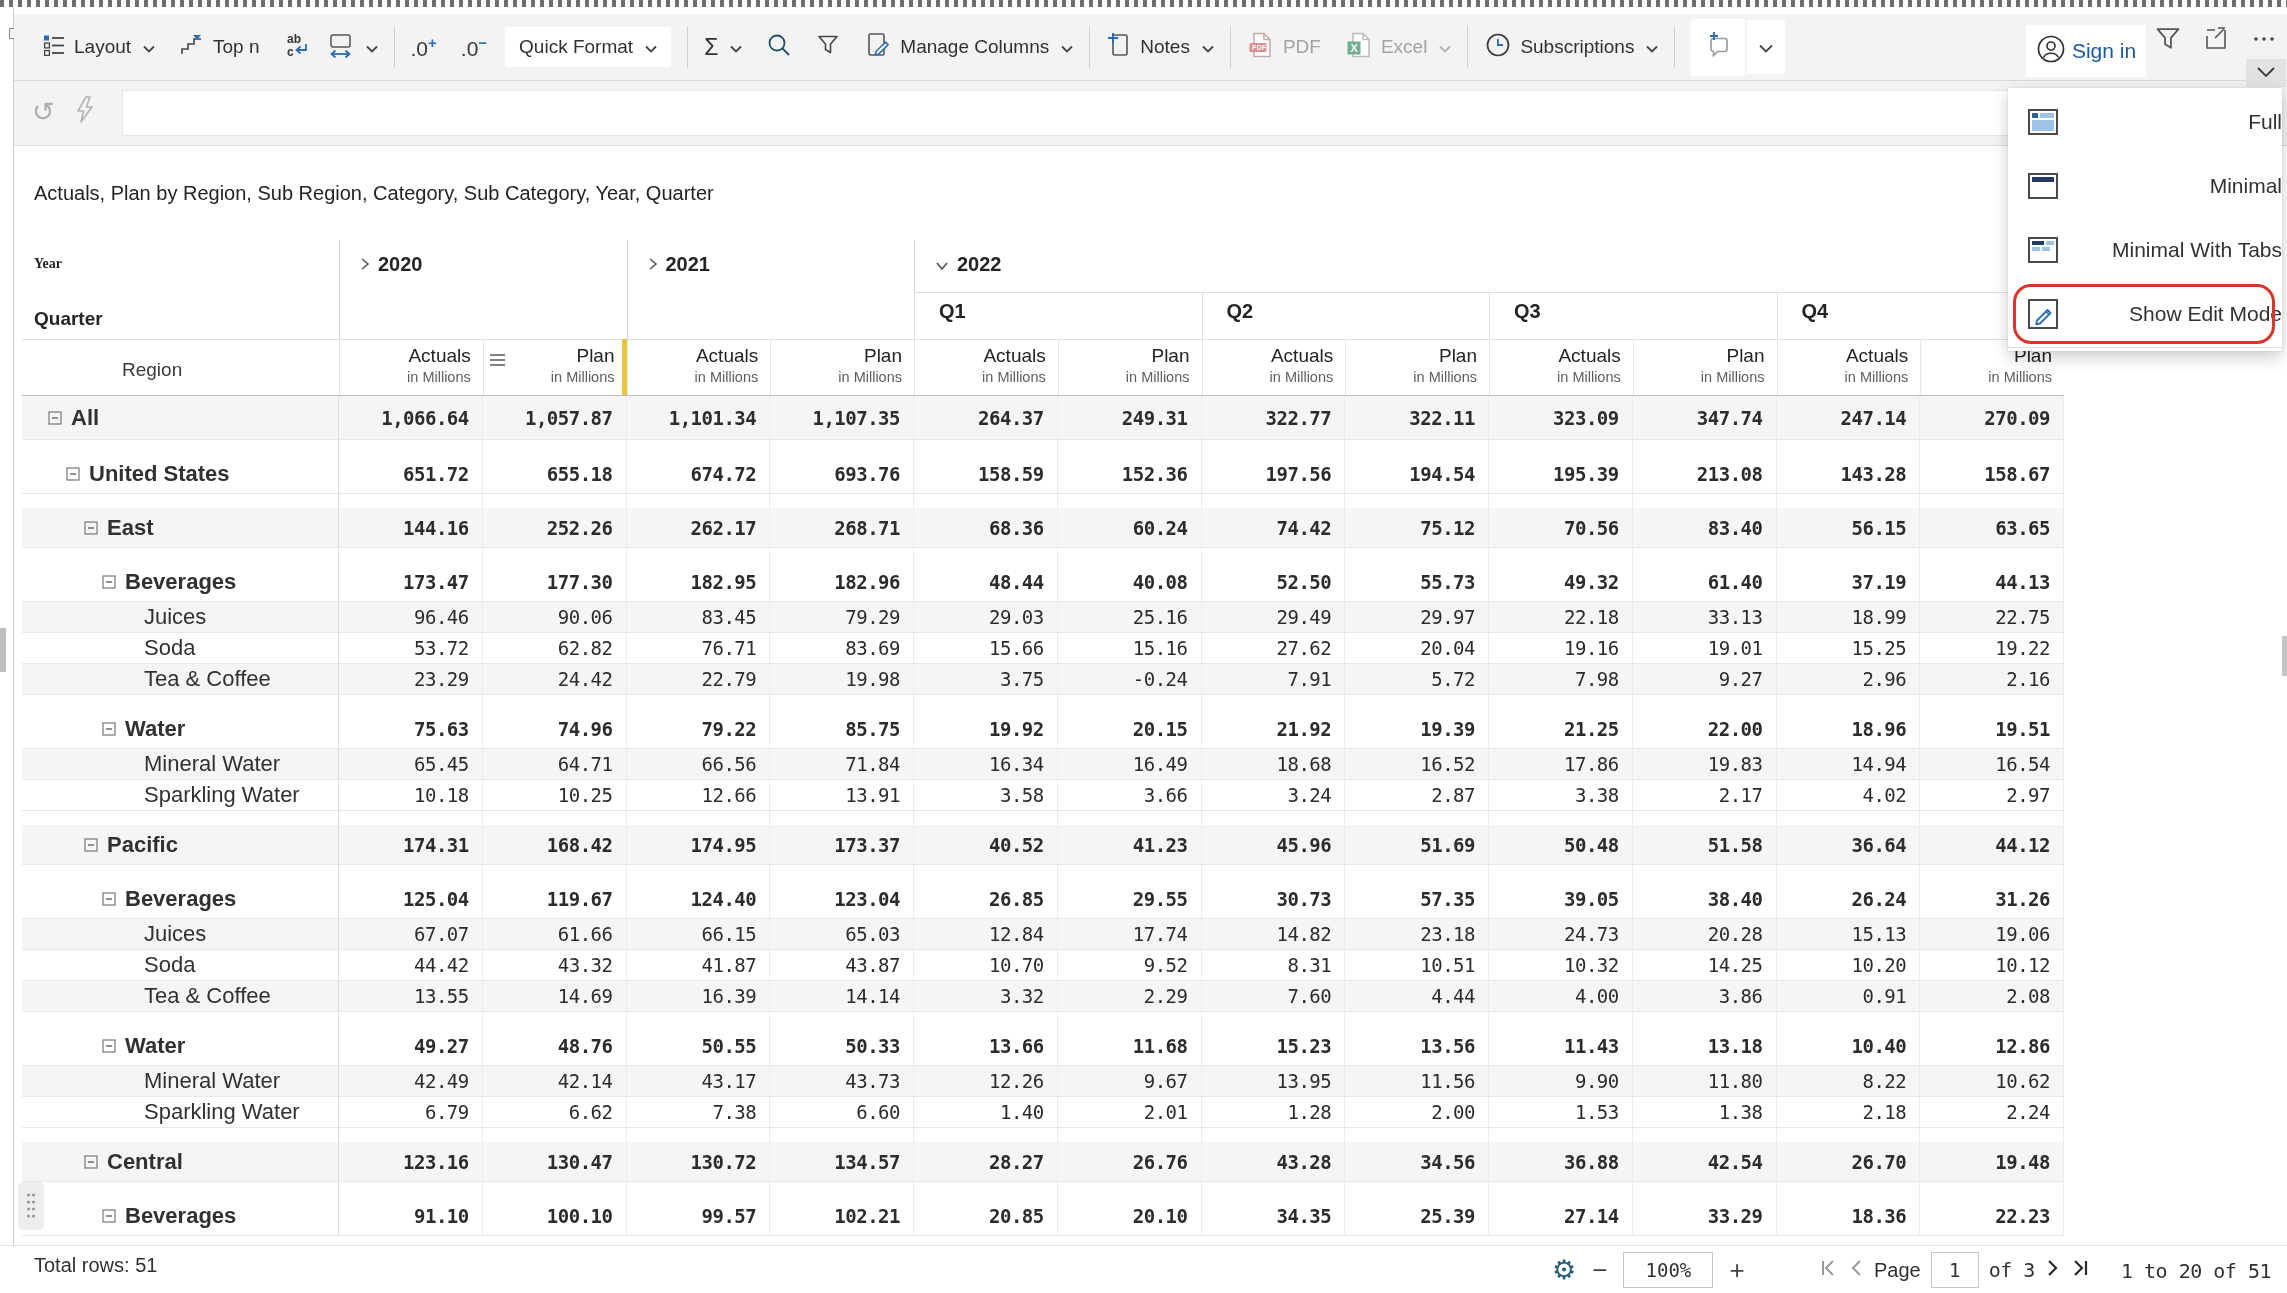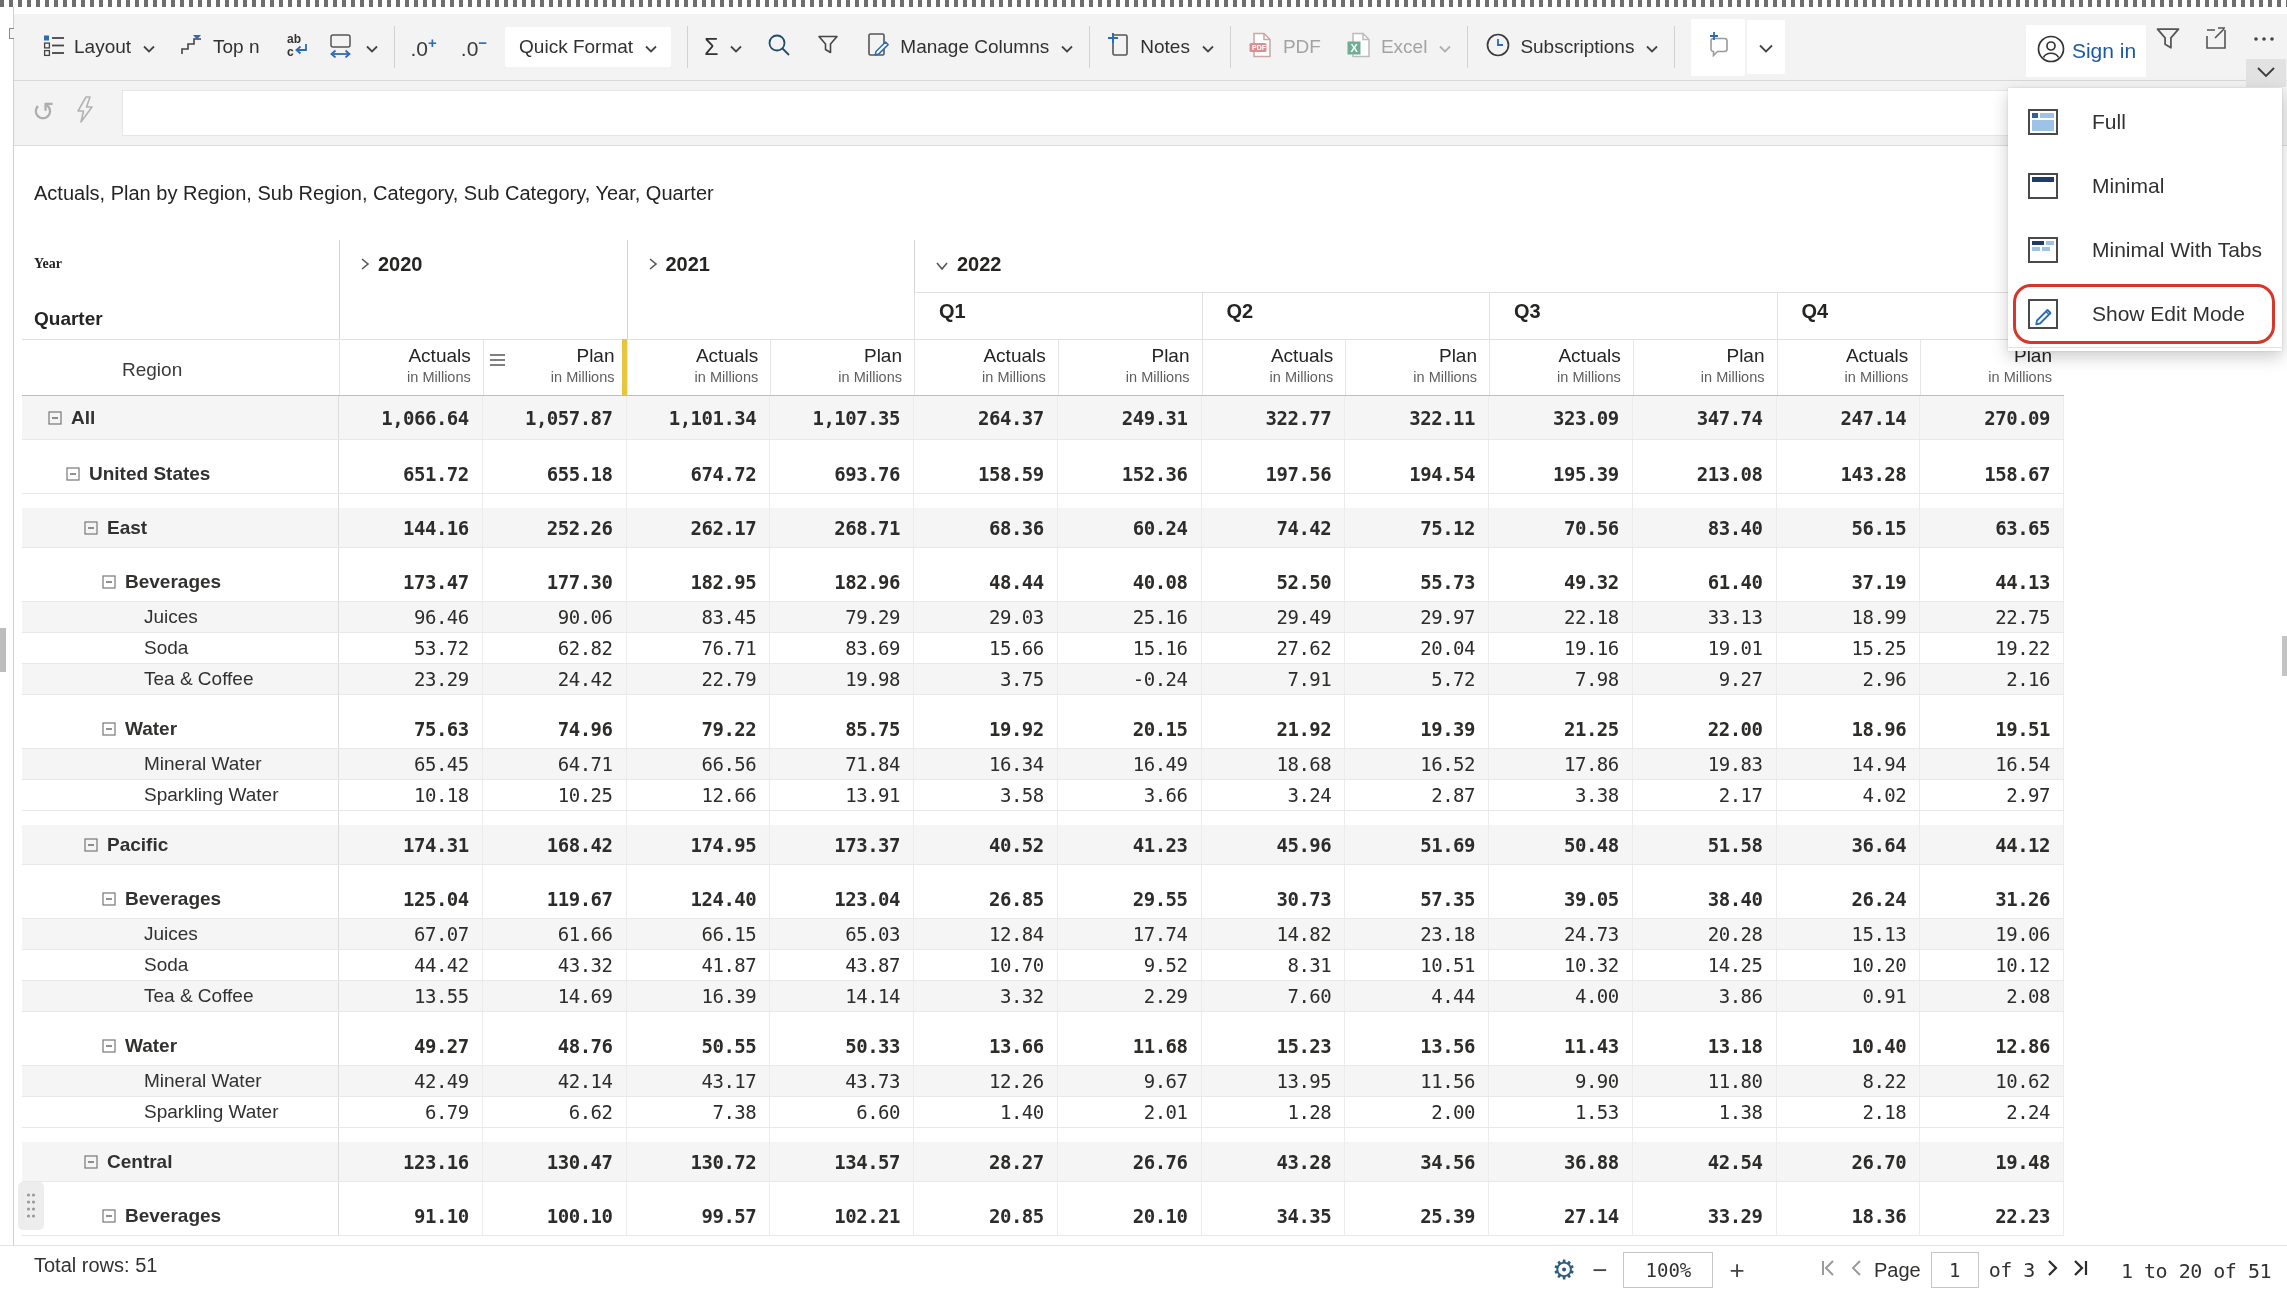--- a/index.html
+++ b/index.html
@@ -55,32 +55,32 @@
   .hline-colhead{position:absolute;left:0;top:99px;width:2042px;height:1px;background:#e0e0e0;}
   .m-cell{top:99px;height:56px;border-left:1px solid #e6e6e6;text-align:right;padding:6px 12px 0 0;}
   .m-cell .m1{font-size:19px;color:#252423;}
   .m-cell .m2{font-size:14.5px;color:#605e5c;margin-top:2px;}
   .m-cell .col-menu{position:absolute;left:5px;top:14px;}
   .yellow-bar{position:absolute;right:0;top:0;width:5px;height:56px;}
   
   .trow{display:flex;box-sizing:border-box;border-bottom:1px solid #e8e8e8;background:#ffffff;}
   .trow.alt{background:#f5f5f5;}
   .spacer-row{display:flex;background:#ffffff;height:14px;border-bottom:none;}
-  .rowhead{width:317px;box-sizing:border-box;display:flex;align-items:center;gap:9px;border-right:1px solid #dcdcdc;font-size:19px;color:#323130;}
+  .rowhead{width:317px;box-sizing:border-box;display:flex;align-items:center;gap:9px;border-right:1px solid #dcdcdc;font-size:22px;color:#323130;}
   .vcell{width:143.75px;box-sizing:border-box;border-right:1px solid #ececec;display:flex;align-items:center;justify-content:flex-end;
     padding-right:13px;font-family:"DejaVu Sans Mono",monospace;font-size:19px;color:#2d2c2b;letter-spacing:-0.5px;}
   .scell{width:143.75px;box-sizing:border-box;border-right:1px solid #ececec;}
   .srowhead{width:317px;box-sizing:border-box;border-right:1px solid #dcdcdc;}
   .w700{font-weight:700;}
   .w600{font-weight:600;}
   .expand-box{flex:0 0 auto;display:inline-flex;}
   
   .layout-menu{position:absolute;left:2008px;top:88px;width:274px;background:#ffffff;z-index:50;
     box-shadow:0 6px 16px rgba(0,0,0,0.2),0 0 2px rgba(0,0,0,0.12);padding:2px 0;}
-  .menu-item{position:relative;height:64px;display:flex;align-items:center;gap:32px;padding-left:18px;font-size:21px;color:#323130;cursor:default;}
+  .menu-item{position:relative;height:64px;display:flex;align-items:center;gap:20px;padding-left:18px;font-size:21px;color:#323130;cursor:default;justify-content:space-between;}
   .menu-item .mi-icon{flex:0 0 auto;display:inline-flex;}
   .menu-sep{height:1px;background:#e1e1e1;margin:1px 0;}
   .red-ring{position:absolute;left:5px;right:7px;top:2px;bottom:2px;border:3px solid #d8352b;border-radius:18px;pointer-events:none;}
   
   .statusbar{position:absolute;left:0;top:1245px;width:2287px;height:48px;border-top:1px solid #e3e3e3;background:#ffffff;}
   .total-rows{position:absolute;left:34px;top:8px;font-size:20px;color:#323130;}
   .zoom-cluster{position:absolute;left:1552px;top:6px;display:flex;align-items:center;gap:16px;}
   .zoom-box{width:88px;height:34px;border:1px solid #c6c6c6;background:#fff;display:flex;align-items:center;justify-content:center;
     font-family:"DejaVu Sans Mono",monospace;font-size:19px;color:#323130;}
   .pm{font-size:26px;color:#444;line-height:1;font-weight:400;}

